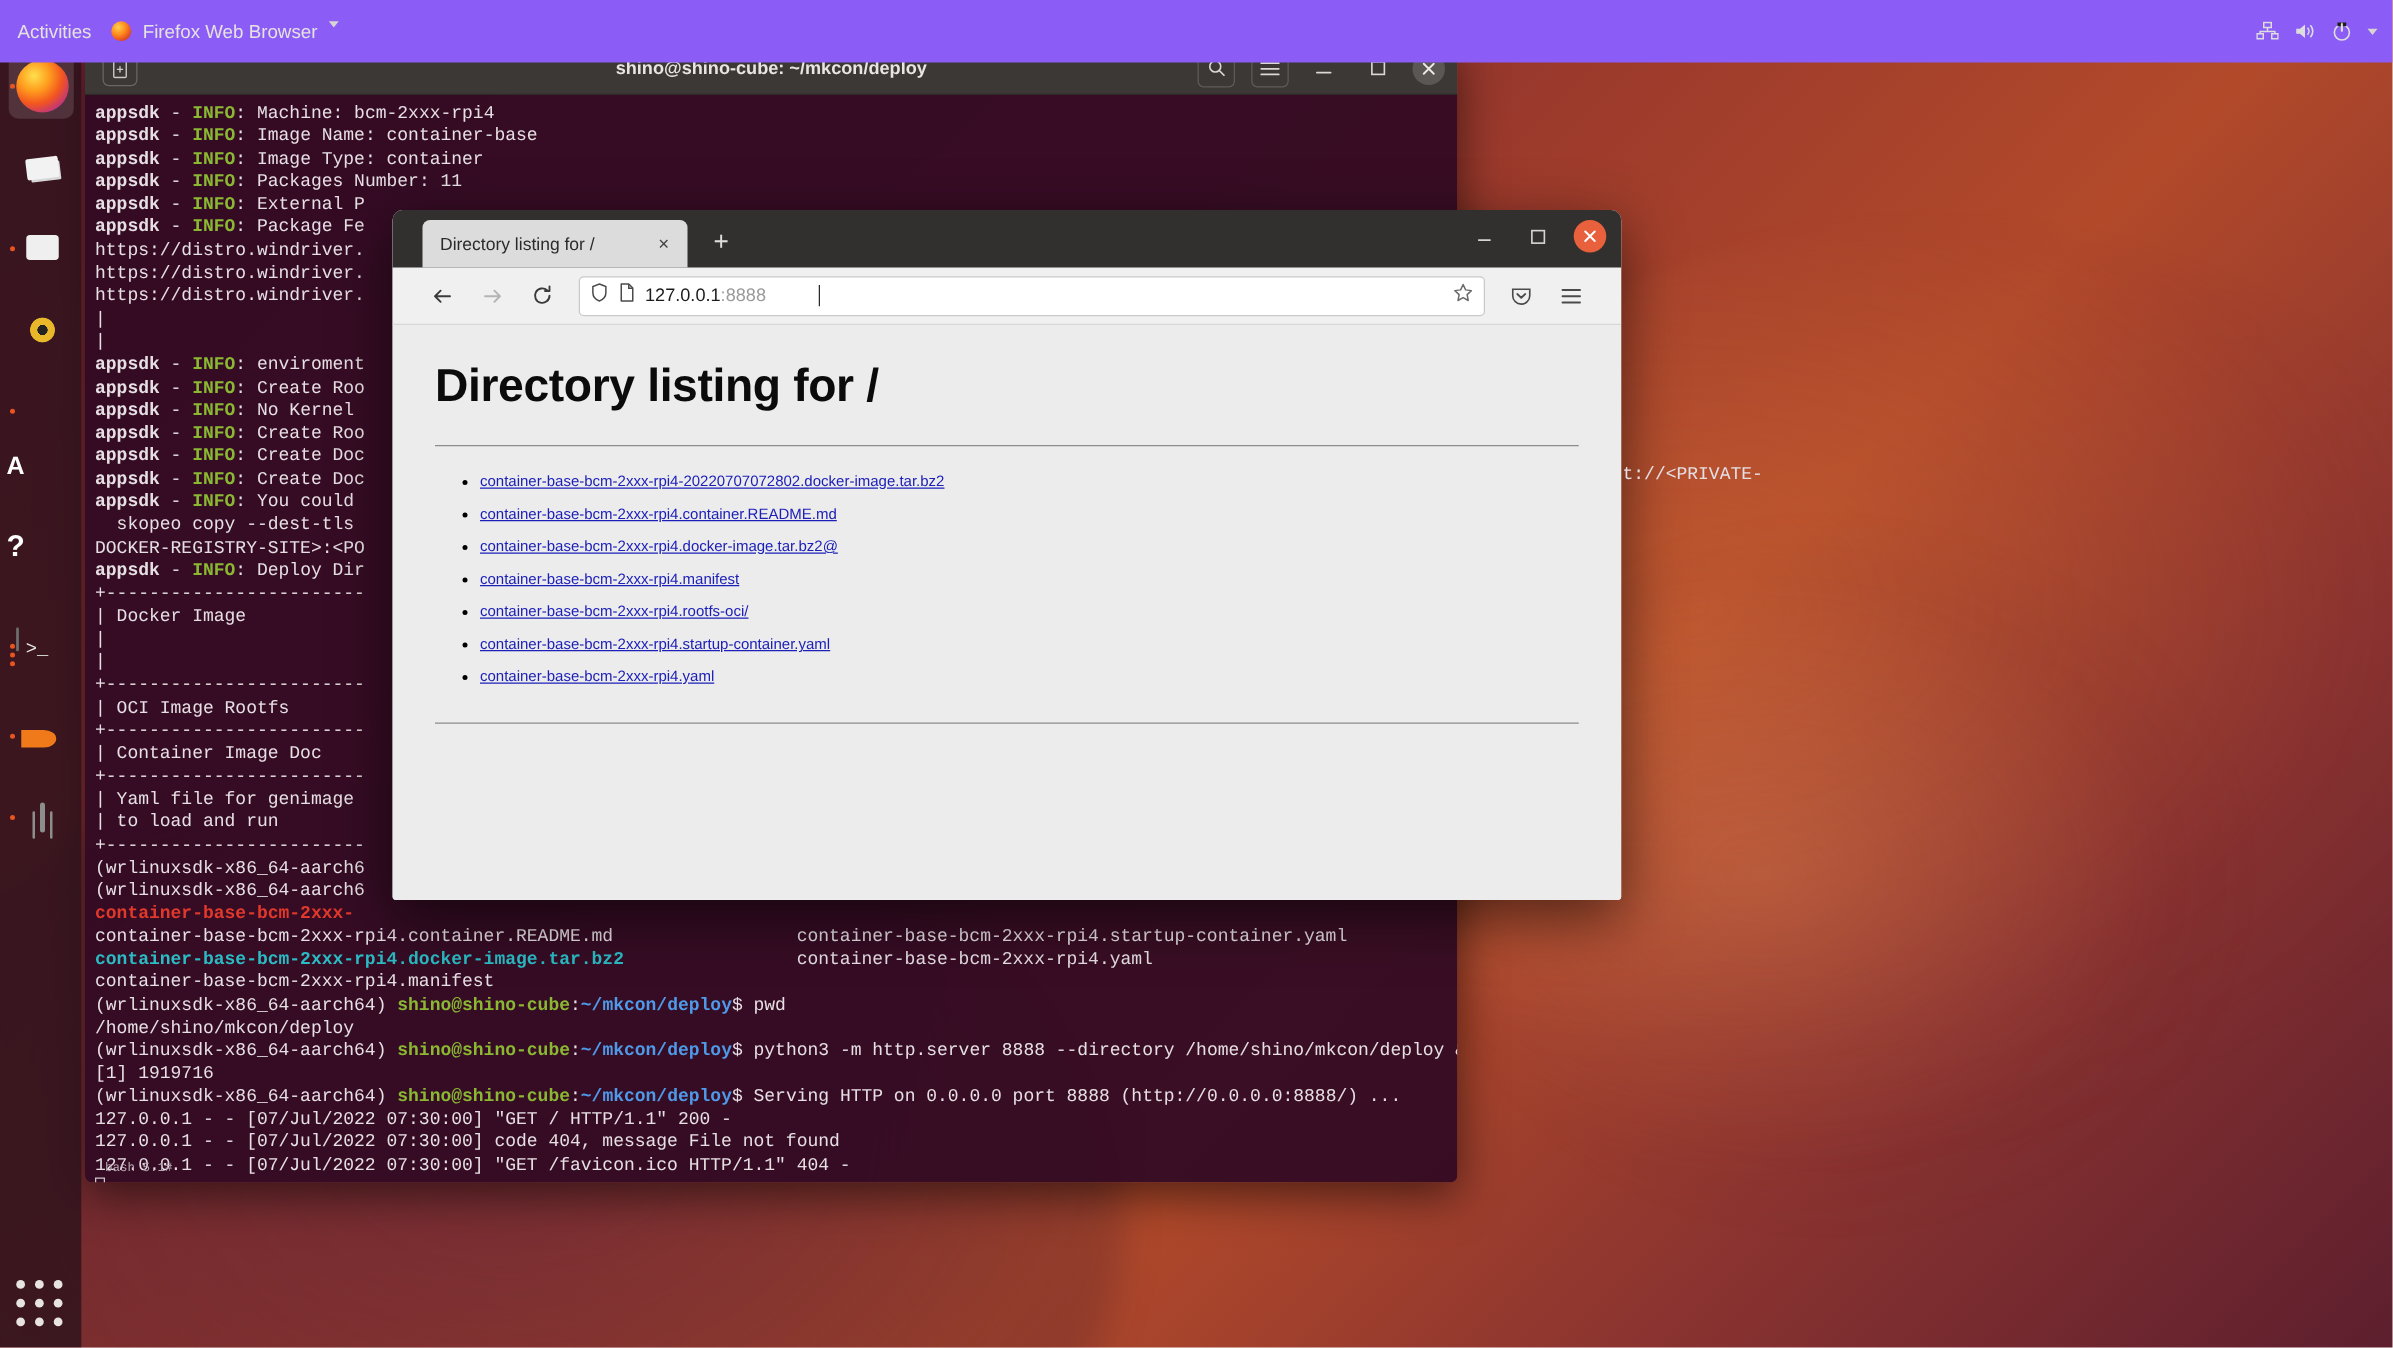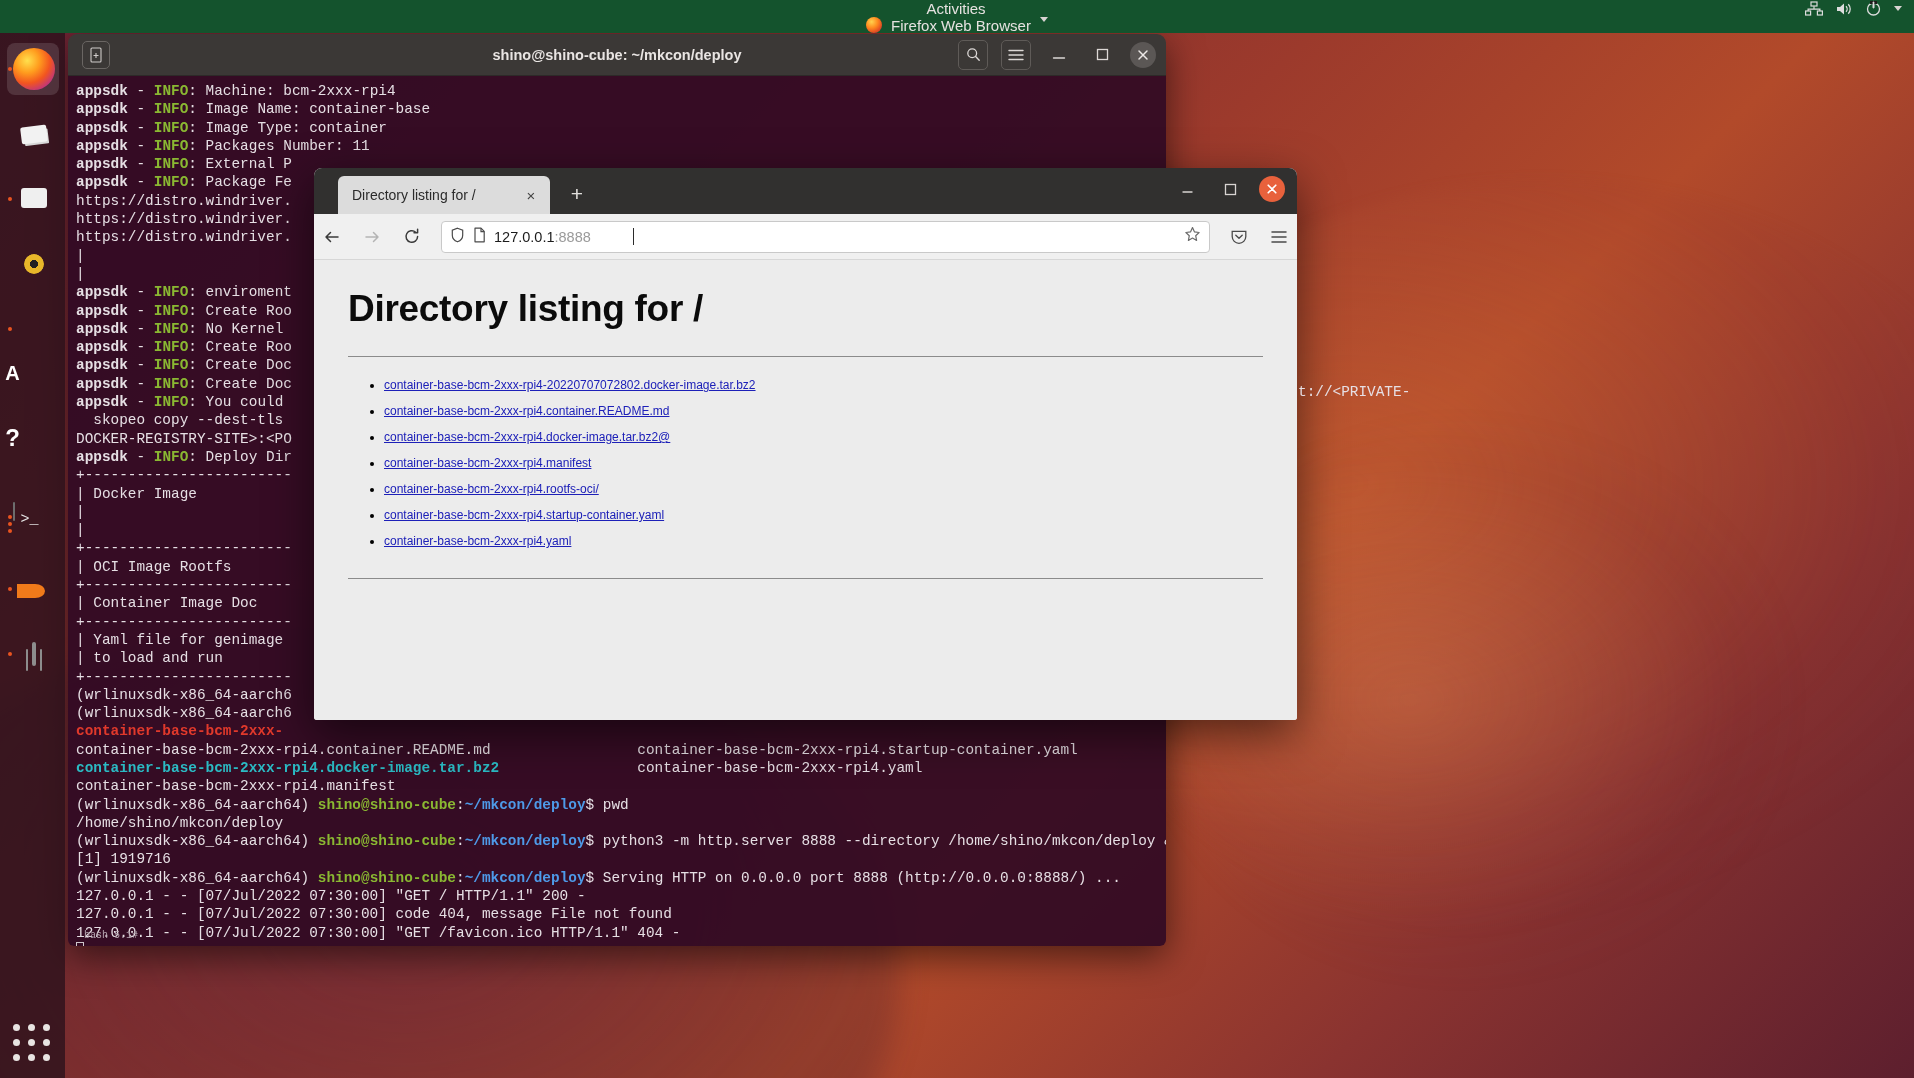--- a/index.html
+++ b/index.html
@@ -27,25 +27,24 @@
     filter: blur(10px);
   }
   #wallpaper .swirl3 {
     position:absolute; left:-200px; bottom:-260px; width:1100px; height:720px;
     border-radius:50%;
     background: radial-gradient(ellipse at 55% 40%, rgba(90,35,60,0.55), rgba(60,25,45,0.25) 60%, rgba(0,0,0,0) 78%);
     filter: blur(14px);
   }
   
   #topbar {
-    position:absolute; left:0; top:0; width:1914px; height:33px;
-    background:#14532d; color:#e6e2e0;
+    position:absolute; left:0; top:0; width:1914px; height:50px;
+    background:#8b5cf6; color:#e6e2e0;
     display:flex; align-items:center; z-index:60;
     font-size:15px;
-    flex-direction:column;
   }
   #topbar .activities { padding:0 16px 0 14px; cursor:pointer; }
   #topbar .appmenu { display:flex; align-items:flex-start; gap:9px; cursor:pointer; }
   #topbar .ffglyph {
     width:16px; height:16px; border-radius:50%;
     background: radial-gradient(circle at 35% 30%, #ffd14d 0%, #ff8a1e 40%, #e34d22 70%, #9b2d6b 100%);
     display:inline-block;
   }
   #topbar .clock {
     position:absolute; left:0; right:0; text-align:center;
@@ -135,21 +134,21 @@
   #ff-tab {
     height:38px; width:212px; background:#dcdcdc; border-radius:6px 6px 0 0;
     display:flex; align-items:center; padding:0 8px 0 14px; font-size:14px; color:#2b2b2b; cursor:pointer;
   }
   #ff-tab .tab-label { flex:1; overflow:hidden; text-overflow:ellipsis; white-space:nowrap; }
   #ff-tab .tab-close { width:22px; height:22px; display:flex; align-items:center; justify-content:center; border-radius:4px; font-size:15px; color:#444; cursor:pointer; }
   #ff-newtab { width:30px; height:30px; margin:0 0 5px 12px; display:flex; align-items:center; justify-content:center; color:#e0dedc; font-size:21px; cursor:pointer; }
   #ff-wctrls { position:absolute; right:12px; top:8px; display:flex; align-items:center; gap:16px; }
   #ff-wctrls .b { width:26px; height:26px; display:flex; align-items:center; justify-content:center; color:#d8d4d2; cursor:pointer; }
   #ff-wctrls .b.close { background:#e8613c; border-radius:50%; color:#fff; }
-  #ff-navbar { height:46px; background:#f0f0f0; display:flex; align-items:center; padding:0 3px; gap:10px; border-bottom:1px solid #d7d7d7; }
+  #ff-navbar { height:46px; background:#f0f0f0; display:flex; align-items:center; padding:0 25px; gap:10px; border-bottom:1px solid #d7d7d7; }
   #ff-navbar .navbtn { width:30px; height:30px; display:flex; align-items:center; justify-content:center; border-radius:5px; cursor:pointer; color:#3a3a3a; }
   #ff-navbar .navbtn.dim { color:#b4b4b4; }
   #urlbar {
     flex:1; height:32px; background:#fff; border:1px solid #c9c9c9; border-radius:4px;
     display:flex; align-items:center; padding:0 8px; gap:8px; margin:0 4px; cursor:text;
   }
   #urlbar .urltext { font-size:14.5px; color:#1c1c1c; }
   #urlbar .urltext .port { color:#9a9a9a; }
   #urlbar .caretbar { width:1px; height:17px; background:#2b2b2b; margin-left:34px; }
   #urlbar .star { margin-left:auto; cursor:pointer; }
@@ -302,21 +301,21 @@
       <span class="cbtn close">
         <svg width="12" height="12" viewBox="0 0 12 12">
             <path d="M2 2l8 8M10 2l-8 8" stroke="#ece8e6" stroke-width="1.5" stroke-linecap="round"></path>
           </svg>
       </span>
     </div>
   </div>
   <div id="term-body"><div><span class="t-bold">appsdk</span><span> - </span><span class="t-info">INFO</span><span>: Machine: bcm-2xxx-rpi4</span></div><div><span class="t-bold">appsdk</span><span> - </span><span class="t-info">INFO</span><span>: Image Name: container-base</span></div><div><span class="t-bold">appsdk</span><span> - </span><span class="t-info">INFO</span><span>: Image Type: container</span></div><div><span class="t-bold">appsdk</span><span> - </span><span class="t-info">INFO</span><span>: Packages Number: 11</span></div><div><span class="t-bold">appsdk</span><span> - </span><span class="t-info">INFO</span><span>: External P</span></div><div><span class="t-bold">appsdk</span><span> - </span><span class="t-info">INFO</span><span>: Package Fe</span></div><div><span>https://distro.windriver.</span></div><div><span>https://distro.windriver.</span></div><div><span>https://distro.windriver.</span></div><div><span>|</span></div><div><span>|</span></div><div><span class="t-bold">appsdk</span><span> - </span><span class="t-info">INFO</span><span>: enviroment</span></div><div><span class="t-bold">appsdk</span><span> - </span><span class="t-info">INFO</span><span>: Create Roo</span></div><div><span class="t-bold">appsdk</span><span> - </span><span class="t-info">INFO</span><span>: No Kernel</span></div><div><span class="t-bold">appsdk</span><span> - </span><span class="t-info">INFO</span><span>: Create Roo</span></div><div><span class="t-bold">appsdk</span><span> - </span><span class="t-info">INFO</span><span>: Create Doc</span></div><div><span class="t-bold">appsdk</span><span> - </span><span class="t-info">INFO</span><span>: Create Doc</span></div><div><span class="t-bold">appsdk</span><span> - </span><span class="t-info">INFO</span><span>: You could</span></div><div><span>  skopeo copy --dest-tls</span></div><div><span>DOCKER-REGISTRY-SITE&gt;:&lt;PO</span></div><div><span class="t-bold">appsdk</span><span> - </span><span class="t-info">INFO</span><span>: Deploy Dir</span></div><div><span>+------------------------</span></div><div><span>| Docker Image</span></div><div><span>|</span></div><div><span>|</span></div><div><span>+------------------------</span></div><div><span>| OCI Image Rootfs</span></div><div><span>+------------------------</span></div><div><span>| Container Image Doc</span></div><div><span>+------------------------</span></div><div><span>| Yaml file for genimage</span></div><div><span>| to load and run</span></div><div><span>+------------------------</span></div><div><span>(wrlinuxsdk-x86_64-aarch6</span></div><div><span>(wrlinuxsdk-x86_64-aarch6</span></div><div><span class="t-red">container-base-bcm-2xxx-</span></div><div><span>container-base-bcm-2xxx-rpi4.container.README.md                 container-base-bcm-2xxx-rpi4.startup-container.yaml</span></div><div><span class="t-cyan">container-base-bcm-2xxx-rpi4.docker-image.tar.bz2</span><span>                container-base-bcm-2xxx-rpi4.yaml</span></div><div><span>container-base-bcm-2xxx-rpi4.manifest</span></div><div><span>(wrlinuxsdk-x86_64-aarch64) </span><span class="t-green">shino@shino-cube</span><span>:</span><span class="t-blue">~/mkcon/deploy</span><span>$ pwd</span></div><div><span>/home/shino/mkcon/deploy</span></div><div><span>(wrlinuxsdk-x86_64-aarch64) </span><span class="t-green">shino@shino-cube</span><span>:</span><span class="t-blue">~/mkcon/deploy</span><span>$ python3 -m http.server 8888 --directory /home/shino/mkcon/deploy &amp;</span></div><div><span>[1] 1919716</span></div><div><span>(wrlinuxsdk-x86_64-aarch64) </span><span class="t-green">shino@shino-cube</span><span>:</span><span class="t-blue">~/mkcon/deploy</span><span>$ Serving HTTP on 0.0.0.0 port 8888 (http://0.0.0.0:8888/) ...</span></div><div><span>127.0.0.1 - - [07/Jul/2022 07:30:00] "GET / HTTP/1.1" 200 -</span></div><div><span>127.0.0.1 - - [07/Jul/2022 07:30:00] code 404, message File not found</span></div><div><span>127.0.0.1 - - [07/Jul/2022 07:30:00] "GET /favicon.ico HTTP/1.1" 404 -</span></div><div><span class="cursorblk"></span></div></div>
 </div>
 
-<div style="position:absolute; left:1298px; top:384px; z-index:31; color:#e6dfe4;
+<div style="position:absolute; left:1298px; top:372px; z-index:31; color:#e6dfe4;
             font-family:'Liberation Mono','DejaVu Sans Mono',monospace; font-size:14.4px;">t://&lt;PRIVATE-</div>
 <div style="position:absolute; left:84px; top:930px; z-index:11; color:#b8a8b2;
             font-family:'Liberation Mono','DejaVu Sans Mono',monospace; font-size:10px;">bash 5.1#</div>
 
 <div id="firefox">
   <div id="ff-tabbar">
     <div id="ff-tab">
       <span class="tab-label">Directory listing for /</span>
       <span class="tab-close">×</span>
     </div>

